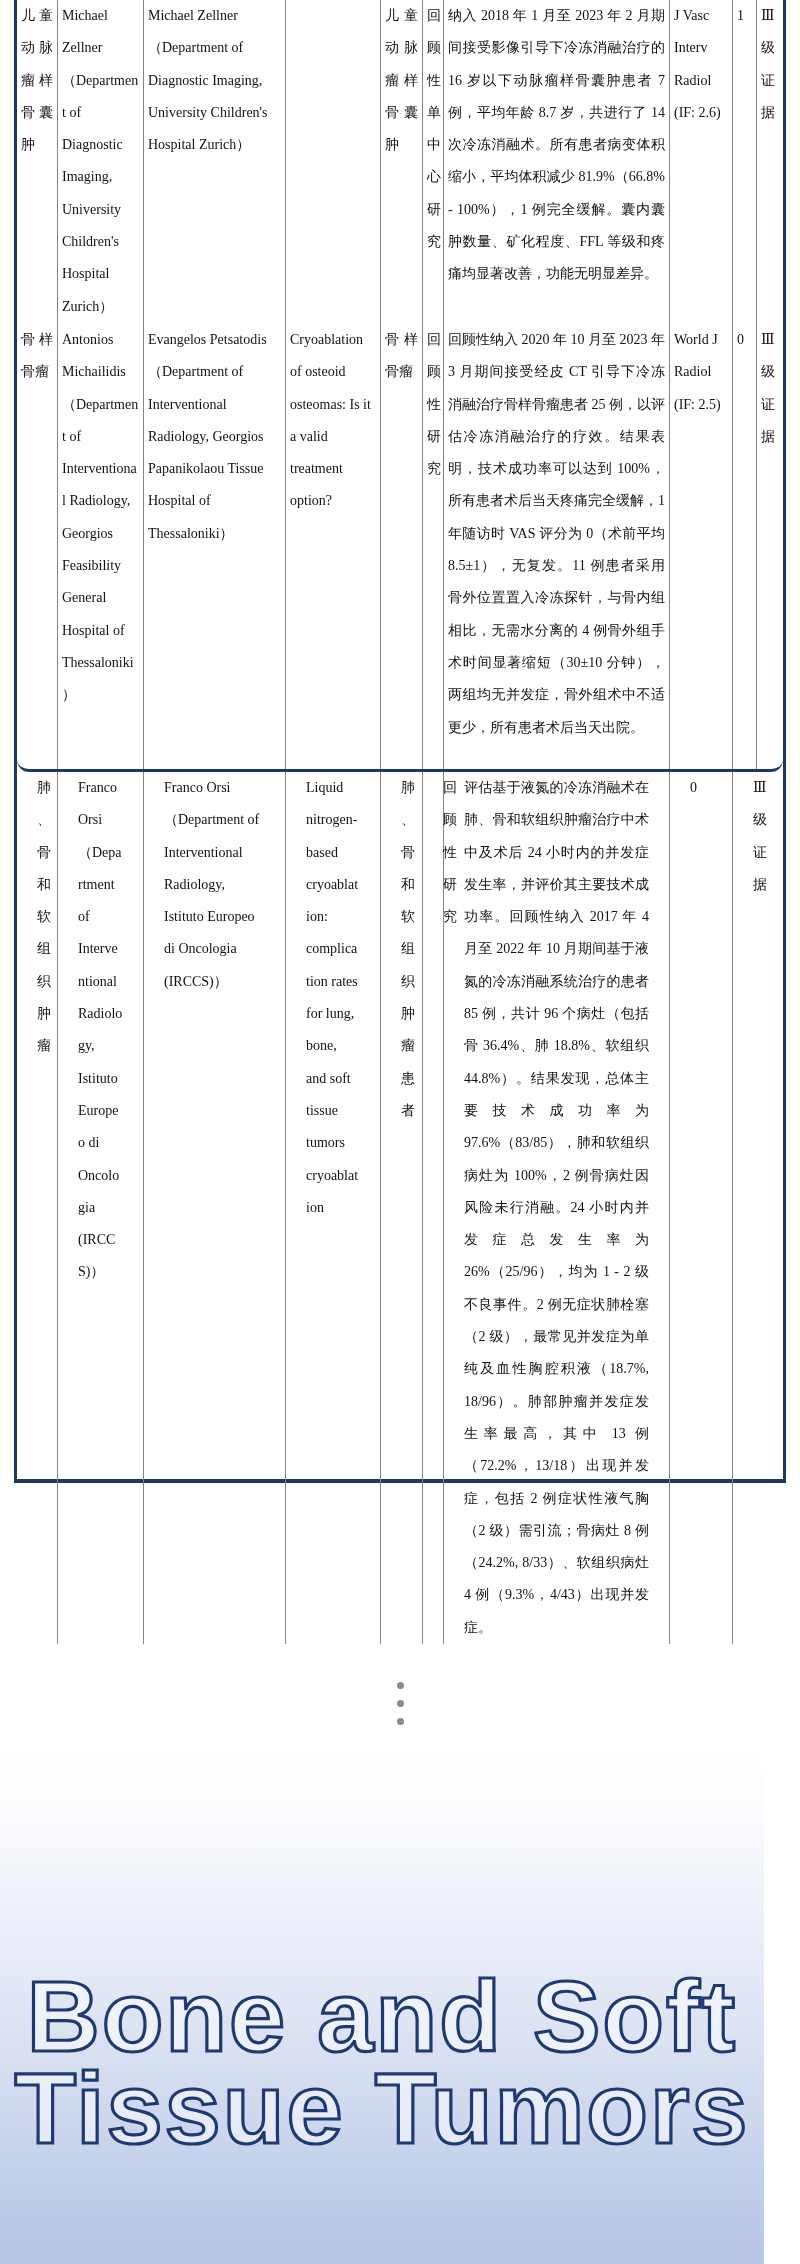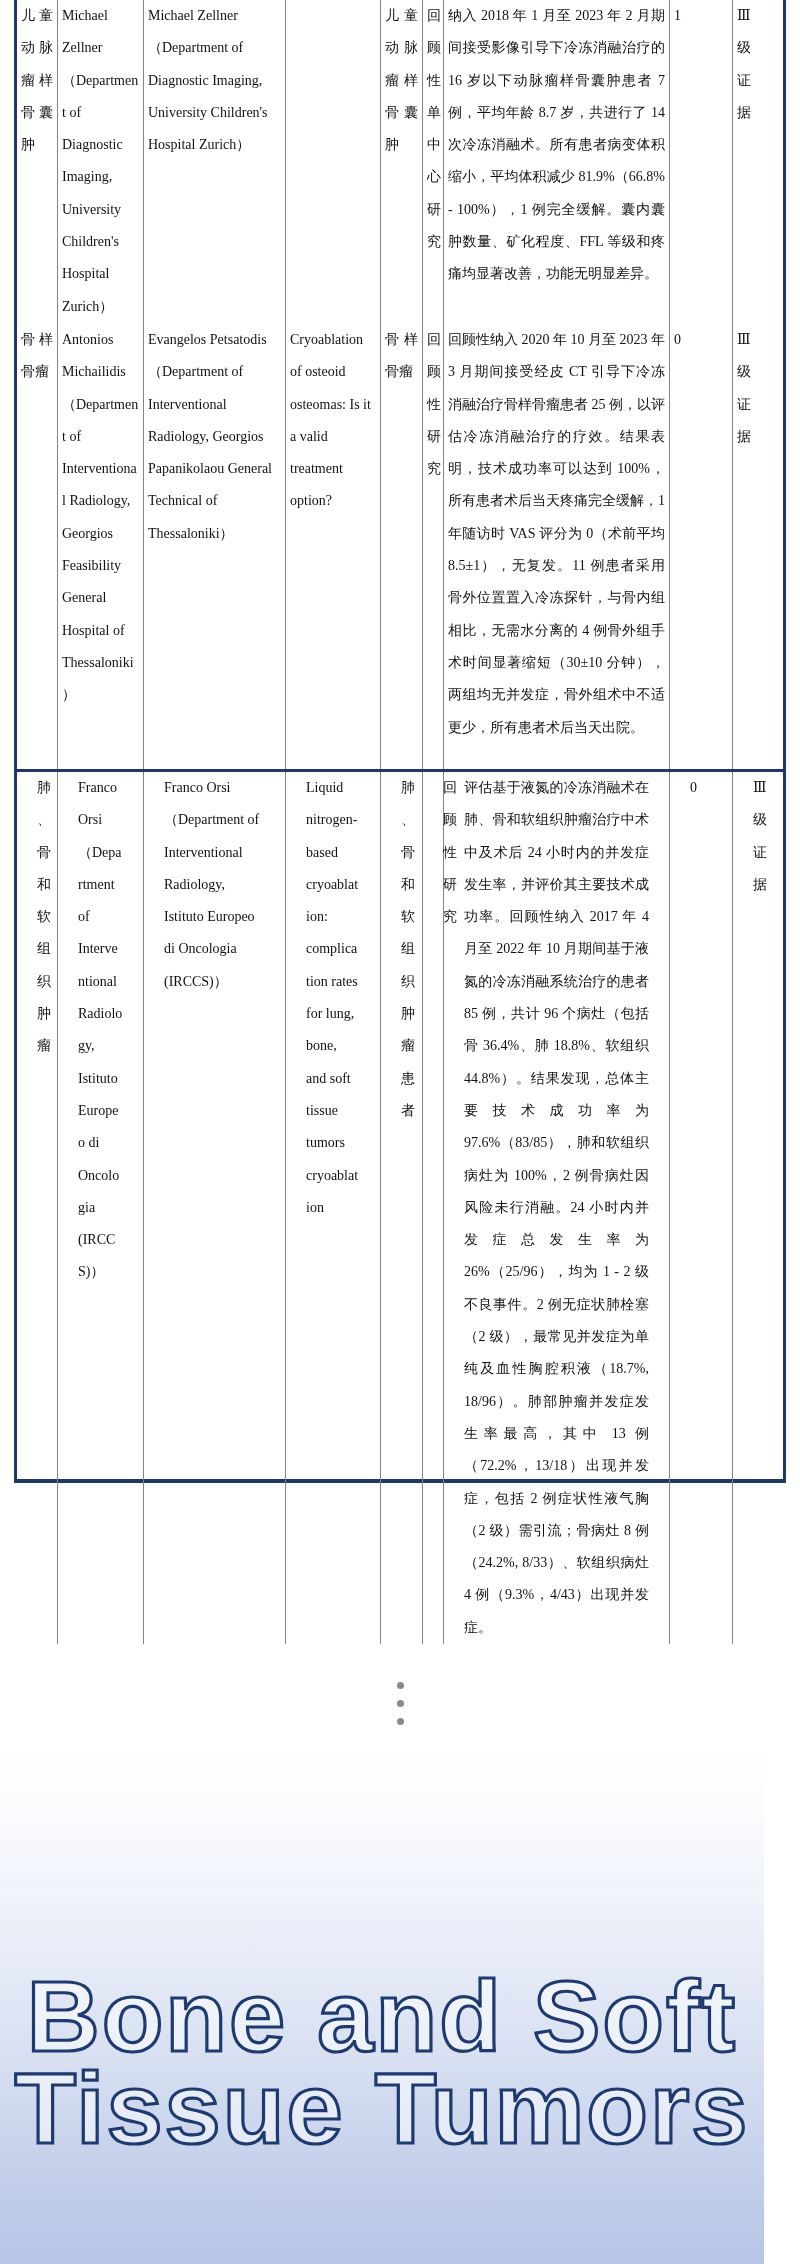--- a/index.html
+++ b/index.html
@@ -15,20 +15,21 @@
     position:absolute; left:14px; top:0; width:772px; height:1483px;
     border-left:3px solid #1f3864;
     border-right:3px solid #1f3864;
     border-bottom:4px solid #1f3864;
     background:#ffffff;
   }
   .trow {
     display:grid;
     grid-template-columns:41px 86px 142px 95px 42px 21px 226px 63px 24px 26px;
     width:766px;
+    border-radius:12px;
   }
   .row-a { height:772px; border-bottom:3px solid #1f3864; }
   .row-b { height:707px; }
   .tcell {
     position:relative; border-right:1px solid #848484; height:100%;
     font-size:14px; line-height:32.3px;
     word-wrap:break-word; word-break:break-word; overflow-wrap:break-word;
   }
   .tcell.last { border-right:none; }
   .cjk-just { text-align:justify; text-justify:inter-character; }
@@ -76,36 +77,40 @@
     <div class="tcell cjk-just">
       <div class="entry e1">儿童动脉瘤样骨囊肿</div>
       <div class="entry e2">骨样骨瘤</div>
     </div>
     <div class="tcell">
       <div class="entry e1">Michael Zellner（Department of Diagnostic Imaging, University Children's Hospital Zurich）</div>
       <div class="entry e2">Antonios Michailidis（Department of Interventional Radiology, Georgios Feasibility General Hospital of Thessaloniki）</div>
     </div>
     <div class="tcell">
       <div class="entry e1">Michael Zellner（Department of Diagnostic Imaging, University Children's Hospital Zurich）</div>
-      <div class="entry e2">Evangelos Petsatodis（Department of Interventional Radiology, Georgios Papanikolaou General Technical of Thessaloniki）</div>
+      <div class="entry e2">Evangelos Petsatodis（Department of Interventional Radiology, Georgios Papanikolaou Tissue Hospital of Thessaloniki）</div>
     </div>
     <div class="tcell">
       <div class="entry e2">Cryoablation of osteoid osteomas: Is it a valid treatment option?</div>
     </div>
     <div class="tcell cjk-just">
       <div class="entry e1">儿童动脉瘤样骨囊肿</div>
       <div class="entry e2">骨样骨瘤</div>
     </div>
     <div class="tcell">
       <div class="entry e1">回顾性单中心研究</div>
       <div class="entry e2">回顾性研究</div>
     </div>
     <div class="tcell cjk-just">
       <div class="entry e1">纳入 2018 年 1 月至 2023 年 2 月期间接受影像引导下冷冻消融治疗的 16 岁以下动脉瘤样骨囊肿患者 7 例，平均年龄 8.7 岁，共进行了 14 次冷冻消融术。所有患者病变体积缩小，平均体积减少 81.9%（66.8% - 100%），1 例完全缓解。囊内囊肿数量、矿化程度、FFL 等级和疼痛均显著改善，功能无明显差异。</div>
       <div class="entry e2">回顾性纳入 2020 年 10 月至 2023 年 3 月期间接受经皮 CT 引导下冷冻消融治疗骨样骨瘤患者 25 例，以评估冷冻消融治疗的疗效。结果表明，技术成功率可以达到 100%，所有患者术后当天疼痛完全缓解，1 年随访时 VAS 评分为 0（术前平均 8.5±1），无复发。11 例患者采用骨外位置置入冷冻探针，与骨内组相比，无需水分离的 4 例骨外组手术时间显著缩短（30±10 分钟），两组均无并发症，骨外组术中不适更少，所有患者术后当天出院。</div>
+    </div>
+    <div class="tcell">
+      <div class="entry e1">J Vasc Interv Radiol (IF: 2.6)</div>
+      <div class="entry e2">World J Radiol (IF: 2.5)</div>
     </div>
     <div class="tcell">
       <div class="entry e1">1</div>
       <div class="entry e2">0</div>
     </div>
     <div class="tcell last">
       <div class="entry e1">Ⅲ级证据</div>
       <div class="entry e2">Ⅲ级证据</div>
     </div>
   </div>

